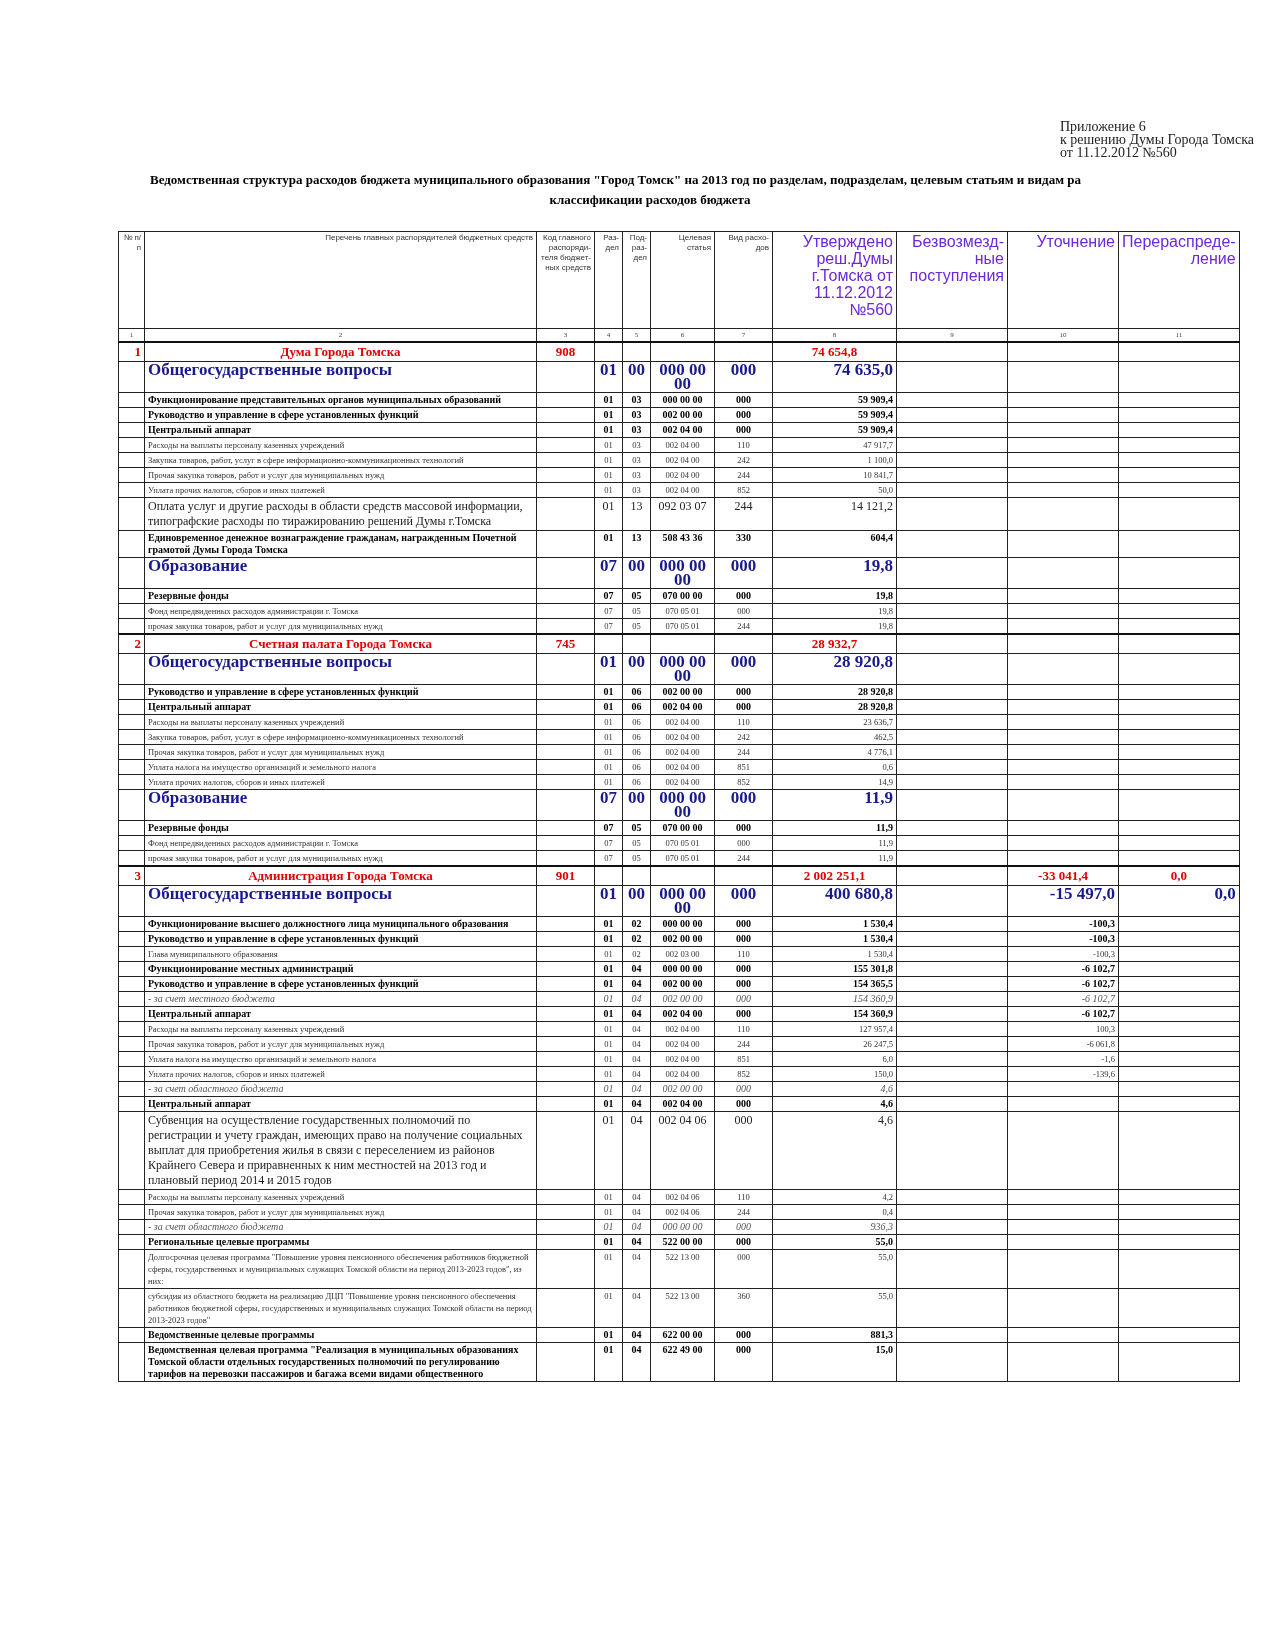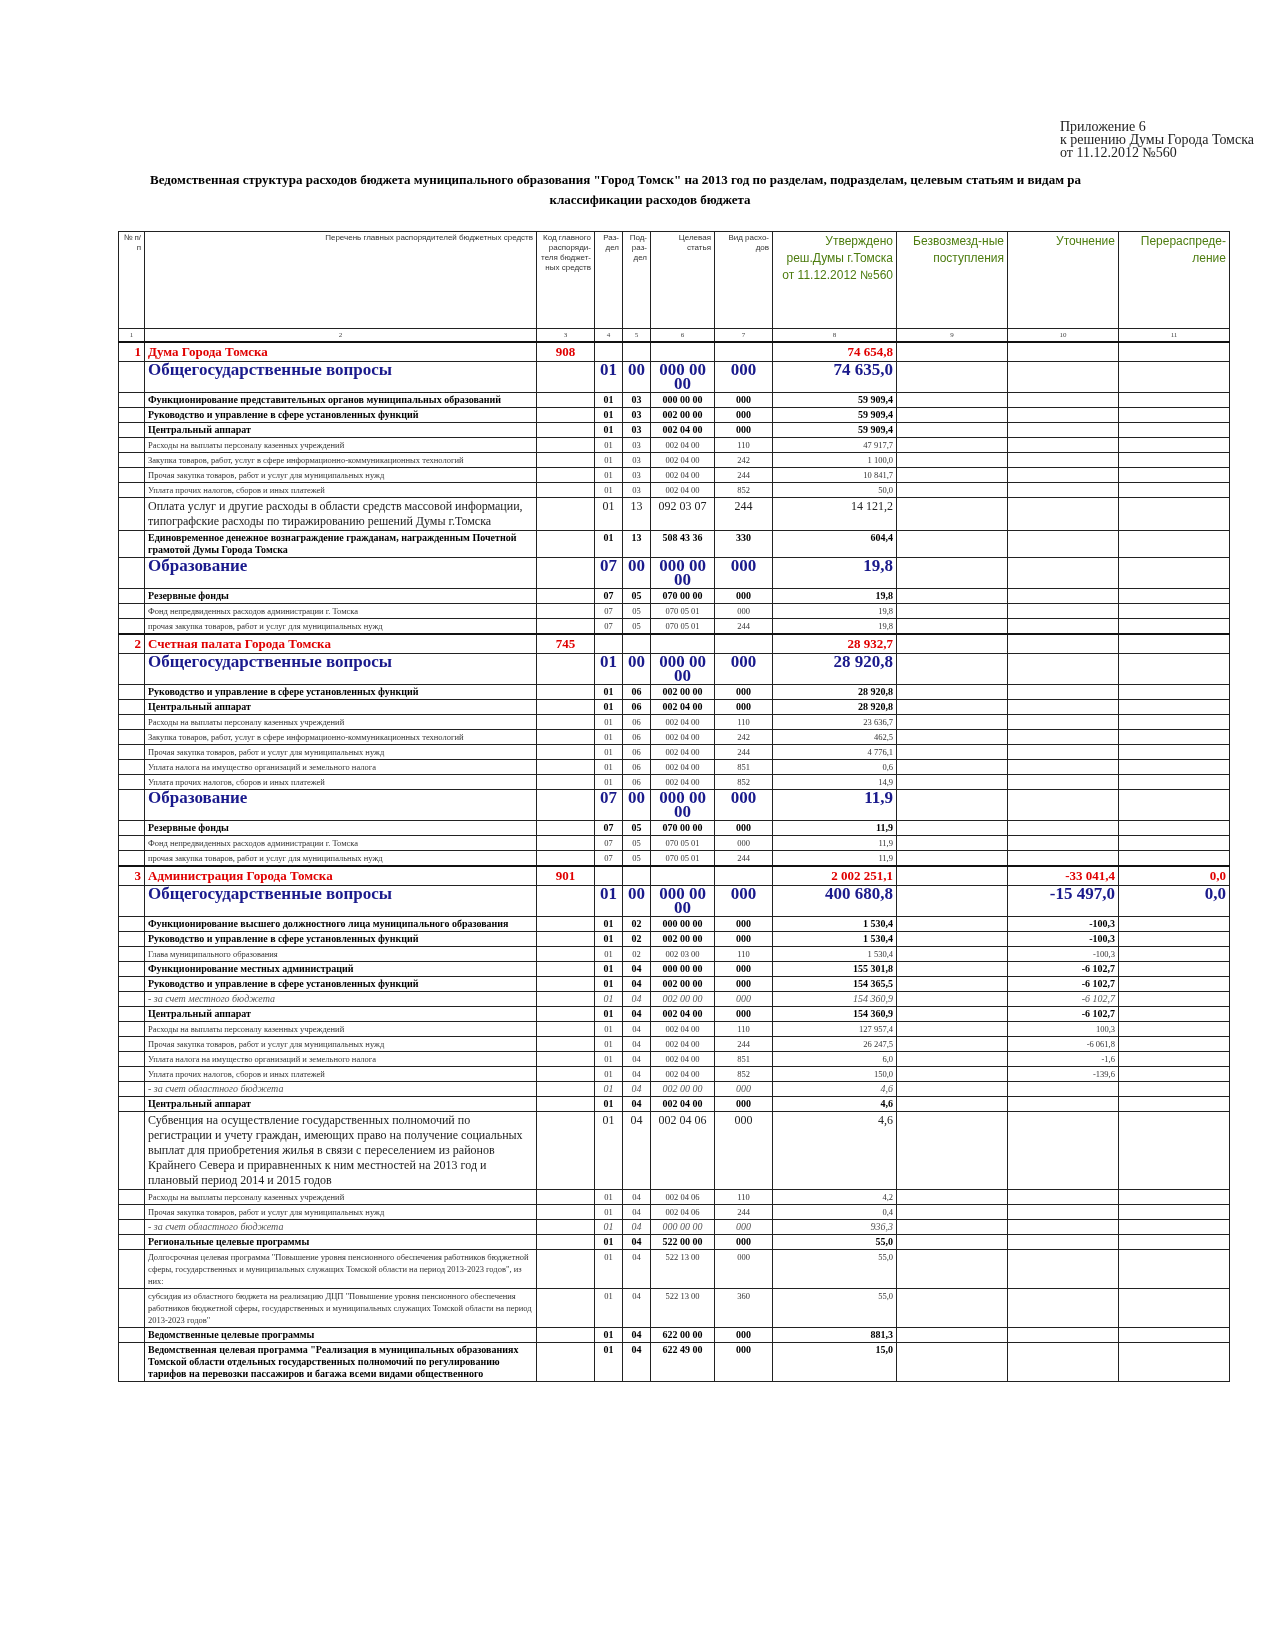--- a/index.html
+++ b/index.html
@@ -3,25 +3,25 @@
 <meta charset="utf-8">
 <style>
   html, body { margin:0; padding:0; background:#fff; }
   body { width:1275px; height:1650px; position:relative; overflow:hidden; font-family:"Liberation Serif", serif; color:#000; }
   .annex { position:absolute; left:1060px; top:120px; font-size:14px; line-height:13px; color:#222; white-space:nowrap; }
   .title { position:absolute; left:150px; top:170px; width:1220px; font-size:13px; font-weight:bold; line-height:20px; white-space:nowrap; }
   .title .l2 { text-align:center; width:1000px; display:block; }
   table.budget { position:absolute; left:118px; top:231px; border-collapse:collapse; table-layout:fixed; }
   table.budget td { border:1px solid #222; padding:1px 3px; font-size:9.5px; line-height:12px; vertical-align:top; overflow:hidden; }
   table.budget tr.hdr td { font-family:"Liberation Sans", sans-serif; font-size:8px; color:#333; text-align:right; height:94px; line-height:10px; }
-  table.budget tr.hdr td.big { font-size:12px; line-height:17px; color:#4d7c0f;margin-top:48px; }
+  table.budget tr.hdr td.big { font-size:16px; line-height:17px; color:#6d28d9;margin-top:48px; }
   table.budget tr.nums td { font-size:7px; text-align:center; height:10px; line-height:10px; color:#444; }
   td.c, td.n { text-align:center; }
   td.v { text-align:right; }
-  tr.org td { color:#e00000; font-weight:bold; font-size:13px; line-height:16px; border-top:2px solid #111; }
+  tr.org td { color:#e00000; font-weight:bold; font-size:13px; line-height:16px; border-top:2px solid #111;text-align:center; }
   tr.org td.no { text-align:right; }
   tr.sec td { color:#1a1a8c; font-weight:bold; font-size:17px; line-height:14px; }
   tr.bold td { font-weight:bold; font-size:10px; }
   tr.plain td { font-weight:normal; font-size:8.5px; color:#333; }
   tr.ital td { font-style:italic; font-size:10px; color:#555; }
   tr.plainbig td { font-size:12px; color:#222; line-height:15px; }
 </style>
 </head>
 <body>
 

